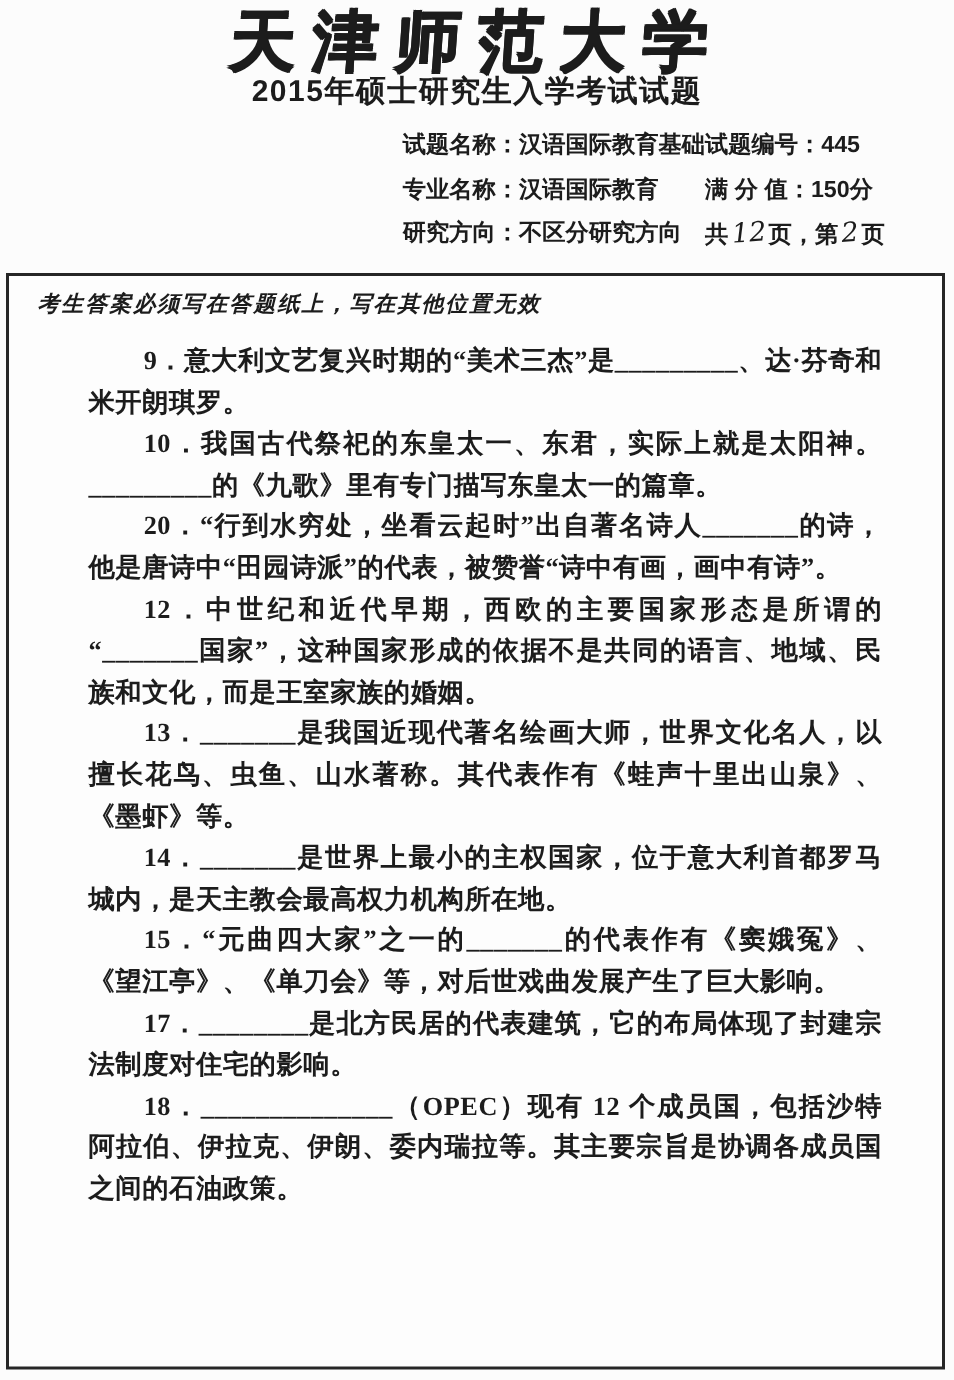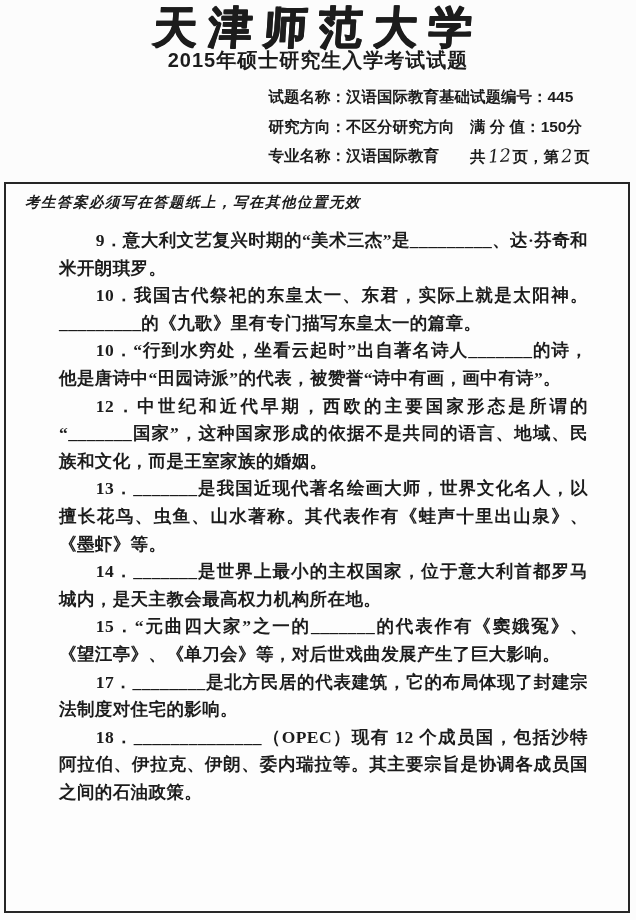--- a/index.html
+++ b/index.html
@@ -60,45 +60,45 @@
 
 <h1 class="university-title">天津师范大学</h1>
 <h2 class="exam-title">2015年硕士研究生入学考试试题</h2>
 
 <div class="meta">
   <div class="meta-left">
     <div class="meta-row">
       <span>试题名称：</span><span>汉语国际教育基础</span>
     </div>
     <div class="meta-row">
-      <span>研究方向：</span><span>不区分研究方向</span>
+      <span>专业名称：</span><span>汉语国际教育</span>
     </div>
     <div class="meta-row">
-      <span>专业名称：</span><span>汉语国际教育</span>
+      <span>研究方向：</span><span>不区分研究方向</span>
     </div>
   </div>
   <div class="meta-right">
     <div class="meta-row">
       <span>试题编号：</span><span>445</span>
     </div>
     <div class="meta-row">
       <span>满 分 值：</span><span>150分</span>
     </div>
     <div class="meta-row">
       <span>共</span><span class="handwritten">12</span><span>页，第</span><span class="handwritten">2</span><span>页</span>
     </div>
   </div>
 </div>
 
 <div class="exam-box">
   <div class="notice">考生答案必须写在答题纸上，写在其他位置无效</div>
   <div class="questions">
     <p>9．意大利文艺复兴时期的“美术三杰”是_________、达·芬奇和米开朗琪罗。</p>
     <p>10．我国古代祭祀的东皇太一、东君，实际上就是太阳神。_________的《九歌》里有专门描写东皇太一的篇章。</p>
-    <p>10．“行到水穷处，坐看云起时”出自著名诗人_______的诗，他是唐诗中“田园诗派”的代表，被赞誉“诗中有画，画中有诗”。</p>
+    <p>20．“行到水穷处，坐看云起时”出自著名诗人_______的诗，他是唐诗中“田园诗派”的代表，被赞誉“诗中有画，画中有诗”。</p>
     <p>12．中世纪和近代早期，西欧的主要国家形态是所谓的“_______国家”，这种国家形成的依据不是共同的语言、地域、民族和文化，而是王室家族的婚姻。</p>
     <p>13．_______是我国近现代著名绘画大师，世界文化名人，以擅长花鸟、虫鱼、山水著称。其代表作有《蛙声十里出山泉》、《墨虾》等。</p>
     <p>14．_______是世界上最小的主权国家，位于意大利首都罗马城内，是天主教会最高权力机构所在地。</p>
     <p>15．“元曲四大家”之一的_______的代表作有《窦娥冤》、《望江亭》、《单刀会》等，对后世戏曲发展产生了巨大影响。</p>
     <p>17．________是北方民居的代表建筑，它的布局体现了封建宗法制度对住宅的影响。</p>
     <p>18．______________（OPEC）现有 12 个成员国，包括沙特阿拉伯、伊拉克、伊朗、委内瑞拉等。其主要宗旨是协调各成员国之间的石油政策。</p>
   </div>
 </div>
 
 </body></html>

